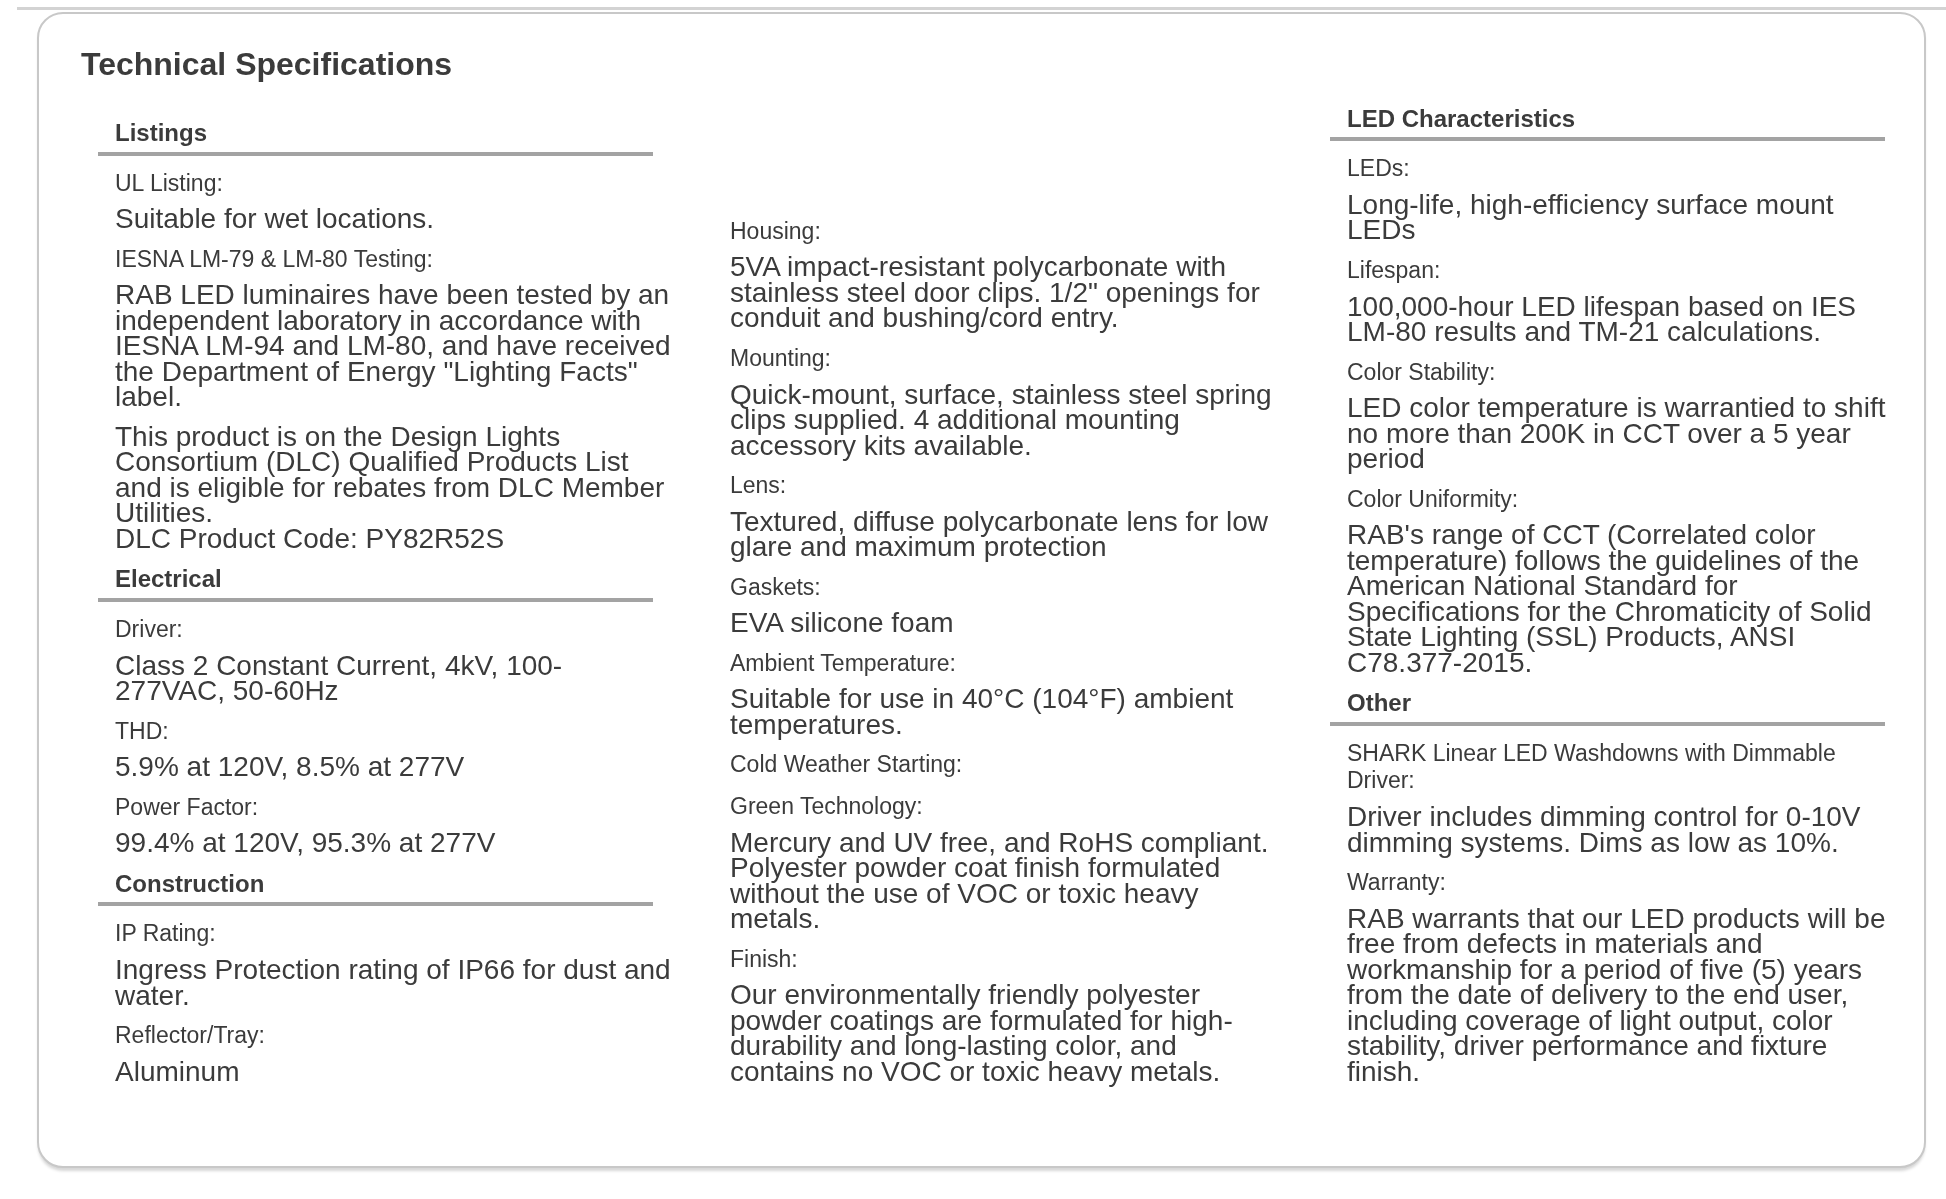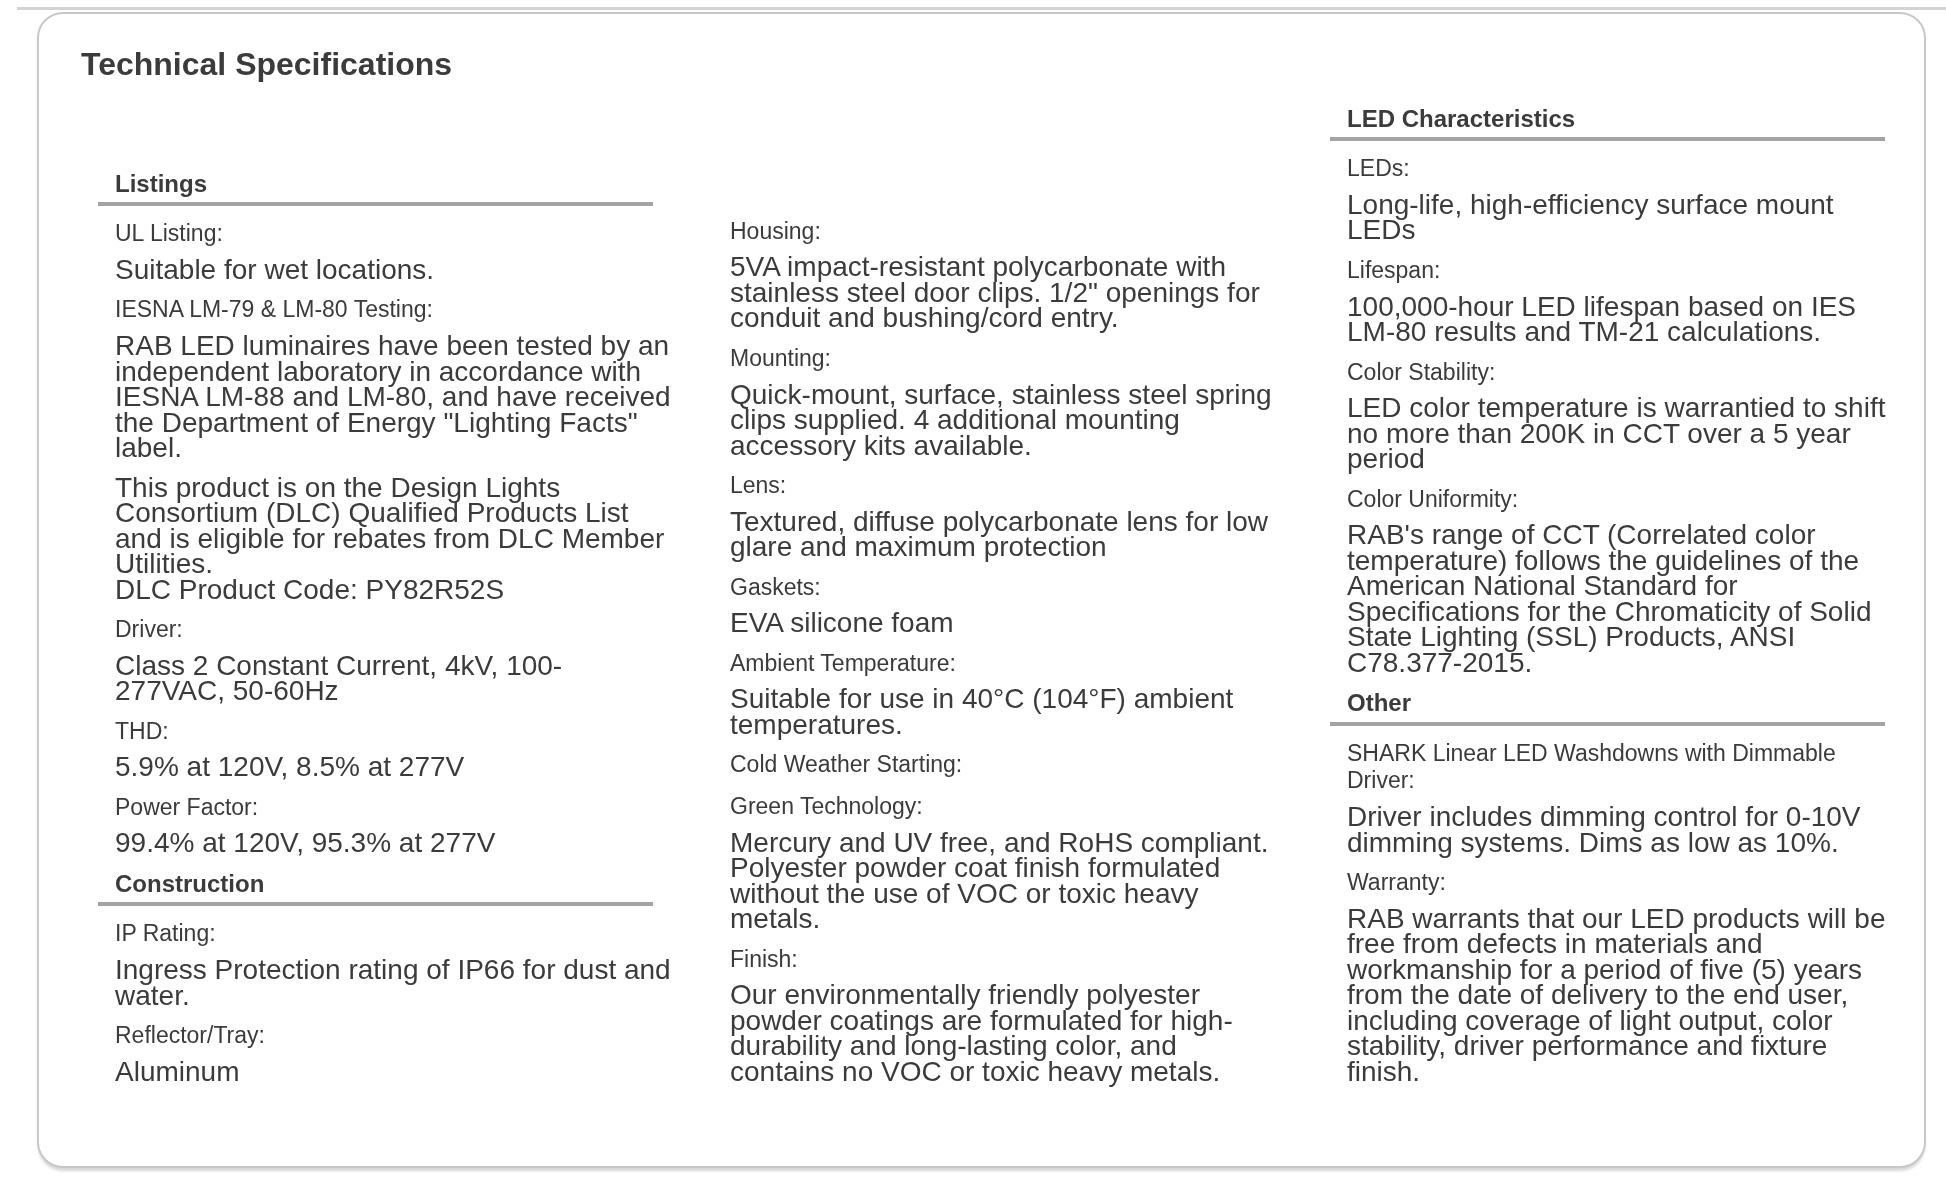--- a/index.html
+++ b/index.html
@@ -83,23 +83,24 @@
 <div class="page">
   <div class="top-rule"></div>
   <div class="panel">
     <h1 class="page-title">Technical Specifications</h1>
     <div class="cols">
       <div class="col col-0">
           <h2 class="section">Listings</h2>
           <h3 class="spec-head">UL Listing:</h3>
           <p class="spec-body">Suitable for wet locations.</p>
           <h3 class="spec-head">IESNA LM-79 &amp; LM-80 Testing:</h3>
-          <p class="spec-body">RAB LED luminaires have been tested by an independent laboratory in accordance with IESNA LM-88 and LM-80, and have received the Department of Energy "Lighting Facts" label.</p>
+          <p class="spec-body">RAB LED luminaires have been tested by an independent laboratory in accordance with IESNA LM-94 and LM-80, and have received the Department of Energy "Lighting Facts" label.</p>
           <p class="spec-body">This product is on the Design Lights Consortium (DLC) Qualified Products List and is eligible for rebates from DLC Member Utilities.
 DLC Product Code: PY82R52S</p>
+          <h2 class="section">Electrical</h2>
           <h3 class="spec-head">Driver:</h3>
           <p class="spec-body">Class 2 Constant Current, 4kV, 100-277VAC, 50-60Hz</p>
           <h3 class="spec-head">THD:</h3>
           <p class="spec-body">5.9% at 120V, 8.5% at 277V</p>
           <h3 class="spec-head">Power Factor:</h3>
           <p class="spec-body">99.4% at 120V, 95.3% at 277V</p>
           <h2 class="section">Construction</h2>
           <h3 class="spec-head">IP Rating:</h3>
           <p class="spec-body">Ingress Protection rating of IP66 for dust and water.</p>
           <h3 class="spec-head">Reflector/Tray:</h3>

